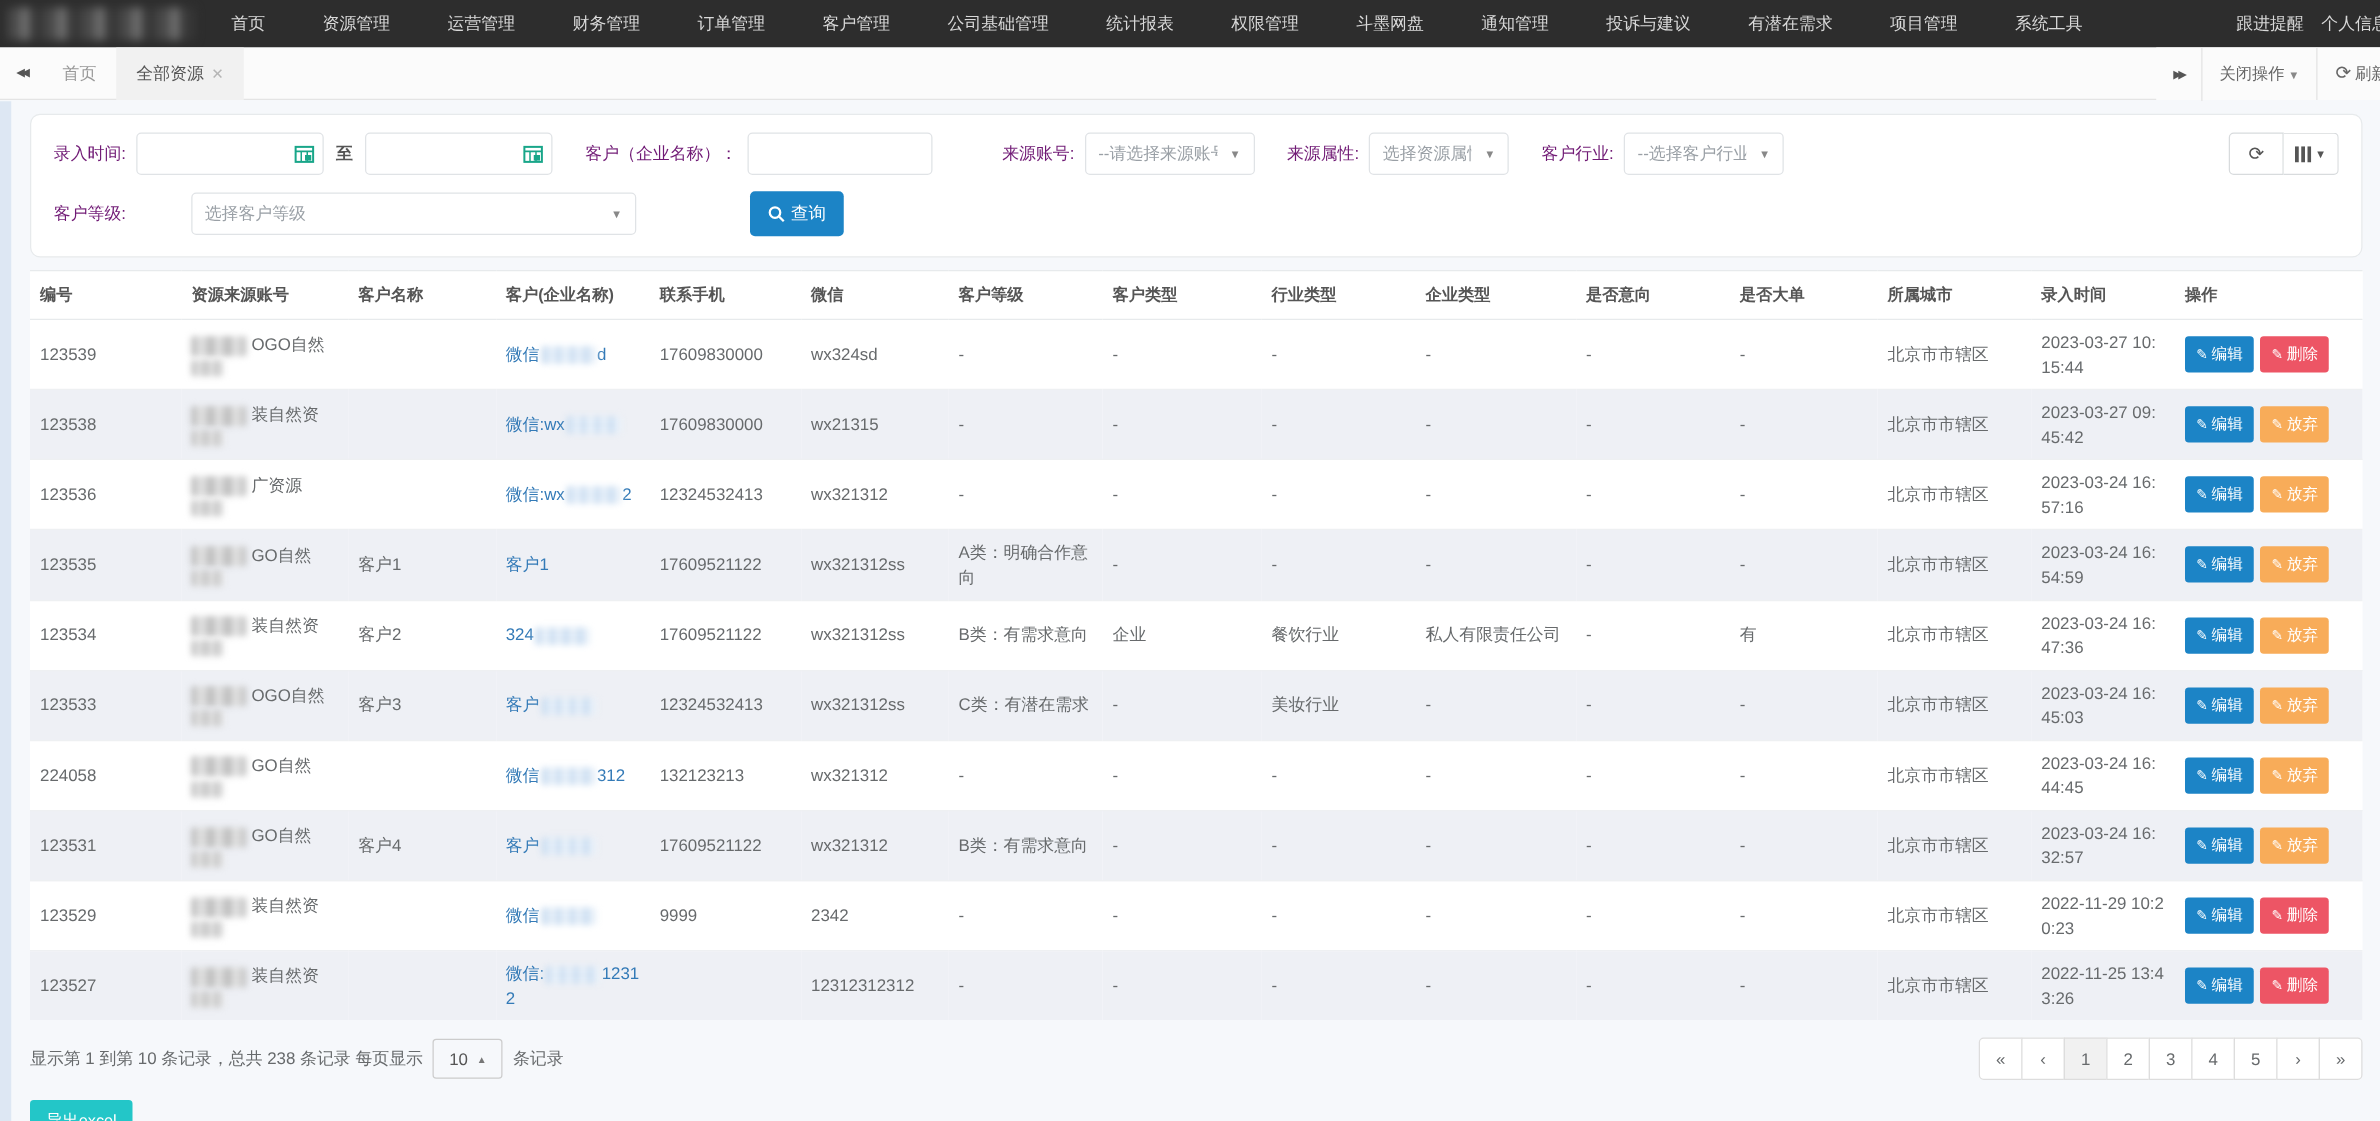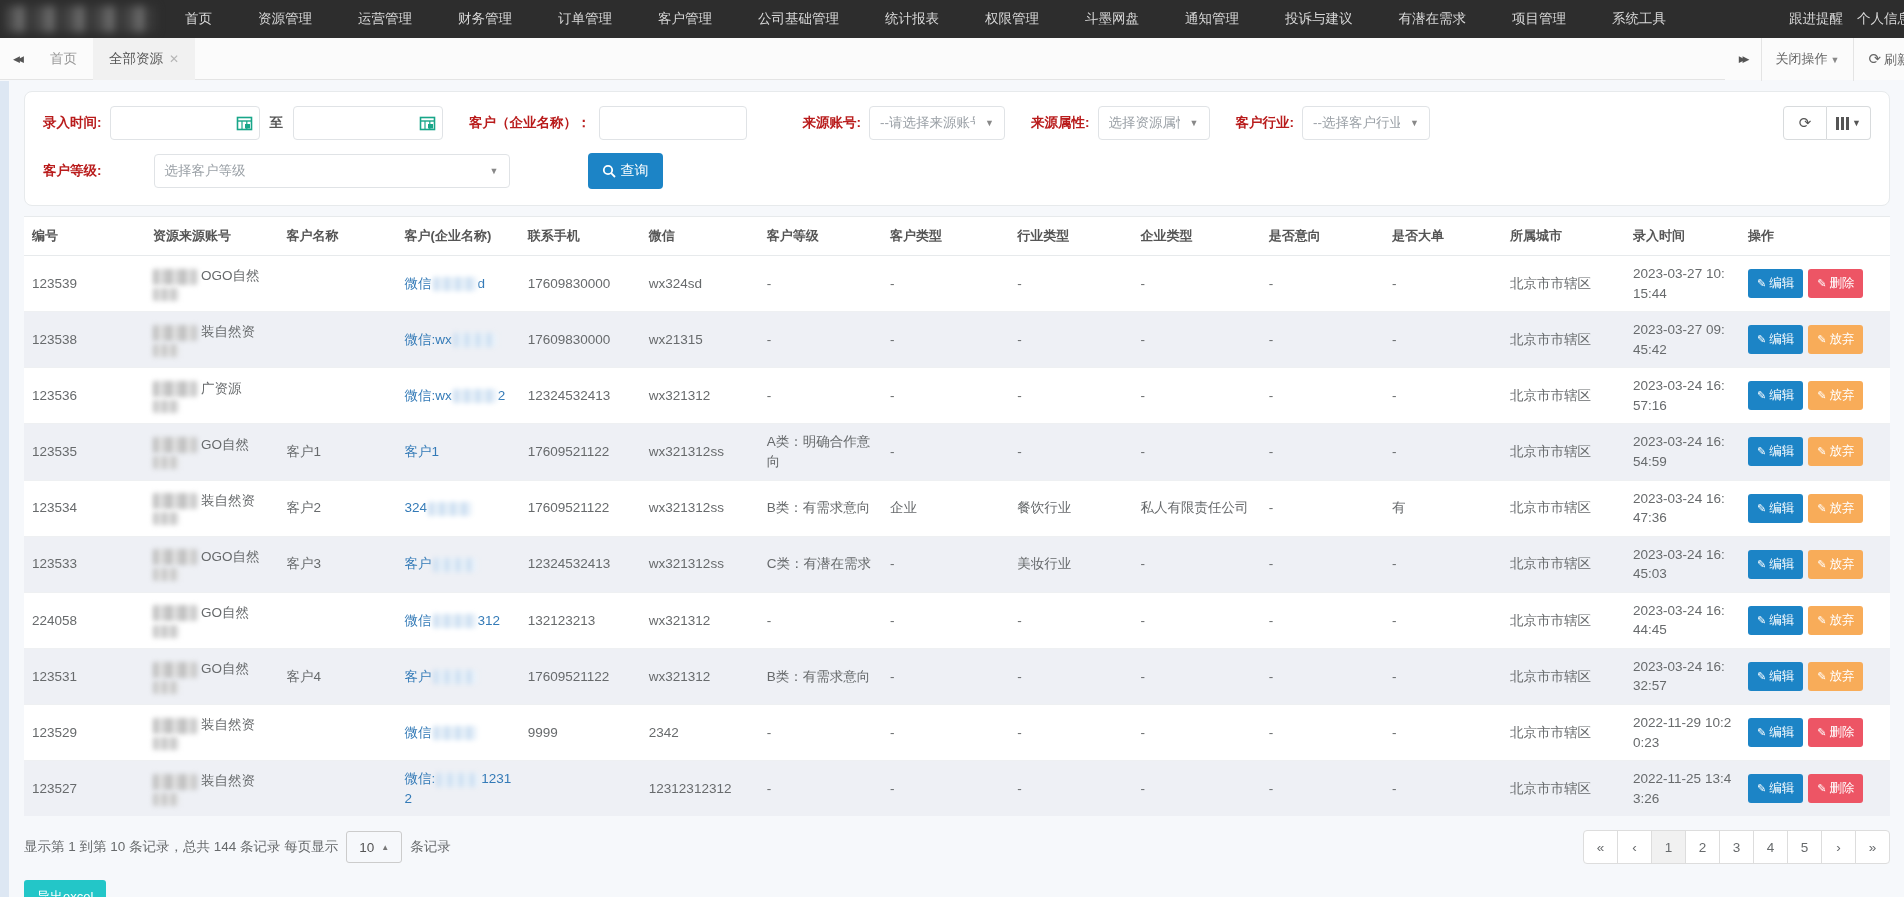--- a/index.html
+++ b/index.html
@@ -31,37 +31,37 @@
   .tab-ctl{padding:0 14px;line-height:42px;color:#666;border-left:1px solid #e4e4e4;font-size:13px;white-space:nowrap;cursor:pointer;}
   .tab-ctl .caret{font-size:9px;color:#888;margin-left:3px;}
   .tab-ctl .refresh-glyph{font-size:15px;margin-right:3px;}
   .tab-ctl.noborder{border-left:none;letter-spacing:-3px;font-size:9px;color:#555;}
   
   .content{position:absolute;top:81px;left:0;right:0;bottom:0;background:#f6f8fb;}
   .left-strip{position:absolute;left:0;top:0;bottom:0;width:9px;background:#dde7f3;}
   .filter-card{margin:10px 14px 0 24px;background:#fff;border:1px solid #e7eaec;border-radius:8px;padding:14px 18px 16px 18px;}
   .frow{display:flex;align-items:center;}
   .frow + .frow{margin-top:13px;gap:44px;}
-  .flabel{font-weight:bold;color:#b91c1c;margin-right:8px;white-space:nowrap;}
+  .flabel{font-weight:normal;color:#701a75;margin-right:8px;white-space:nowrap;}
   .tinput{height:34px;border:1px solid #e0e3e6;border-radius:4px;background:#fff;position:relative;}
   .date-box{width:150px;}
   .cal-ico{position:absolute;right:6px;top:8px;}
   .txt-box{width:148px;}
   .sel{height:34px;border:1px solid #e0e3e6;border-radius:4px;background:#fff;display:flex;align-items:center;
        color:#9aa0a6;padding:0 10px;position:relative;cursor:pointer;}
   .sel .caret{margin-left:auto;font-size:9px;color:#888;padding-left:10px;}
   .to-label{margin:0 10px;font-weight:bold;color:#555;}
   .gap{width:26px;}
   .right-tools{margin-left:auto;display:flex;}
   .tool-btn{width:44px;height:34px;border:1px solid #d8dbdd;background:#fff;color:#555;display:flex;align-items:center;justify-content:center;cursor:pointer;}
   .tool-btn:first-child{border-radius:4px 0 0 4px;}
   .tool-btn:last-child{border-radius:0 4px 4px 0;border-left:none;}
   .tool-btn .caret{font-size:9px;margin-left:3px;color:#555;}
   .btn-search{height:36px;background:var(--primary);color:#fff;border:none;border-radius:4px;
-    padding:0 14px;font-size:14px;display:flex;align-items:center;cursor:pointer;margin-left:34px;}
+    padding:0 14px;font-size:14px;display:flex;align-items:center;cursor:pointer;margin-left:47px;}
   .btn-search svg{margin-right:5px;}
   .level-sel{width:356px;}
   
   .table-wrap{margin:10px 14px 0 24px;background:#fff;}
   table{width:100%;border-collapse:collapse;table-layout:fixed;}
   thead th{font-weight:bold;color:#555;text-align:left;padding:10px 8px;font-size:13px;
     border-top:1px solid #e7eaec;border-bottom:1px solid #e7eaec;background:#fff;white-space:nowrap;}
   tbody td{padding:8px 8px;vertical-align:middle;word-break:break-all;line-height:1.45;color:#676a6c;border-top:1px solid #eef0f2;}
   tbody tr:nth-child(even){background:var(--stripe);}
   a.link{color:var(--link);text-decoration:none;cursor:pointer;}
@@ -568,21 +568,21 @@
                 </button>
               </div>
             </td>
           </tr>
         </tbody>
     </table>
   </div>
 
   <div class="table-footer">
     <div class="summary">
-      <span>显示第 1 到第 10 条记录，总共 144 条记录 每页显示</span>
+      <span>显示第 1 到第 10 条记录，总共 238 条记录 每页显示</span>
       <span class="psize">
         <span>10</span>
         <span class="caret">▲</span>
       </span>
       <span>条记录</span>
     </div>
     <div class="pagination" id="pagination">
         <div class="page-btn">«</div>
         <div class="page-btn">‹</div>
         <div class="page-btn active">1</div>

